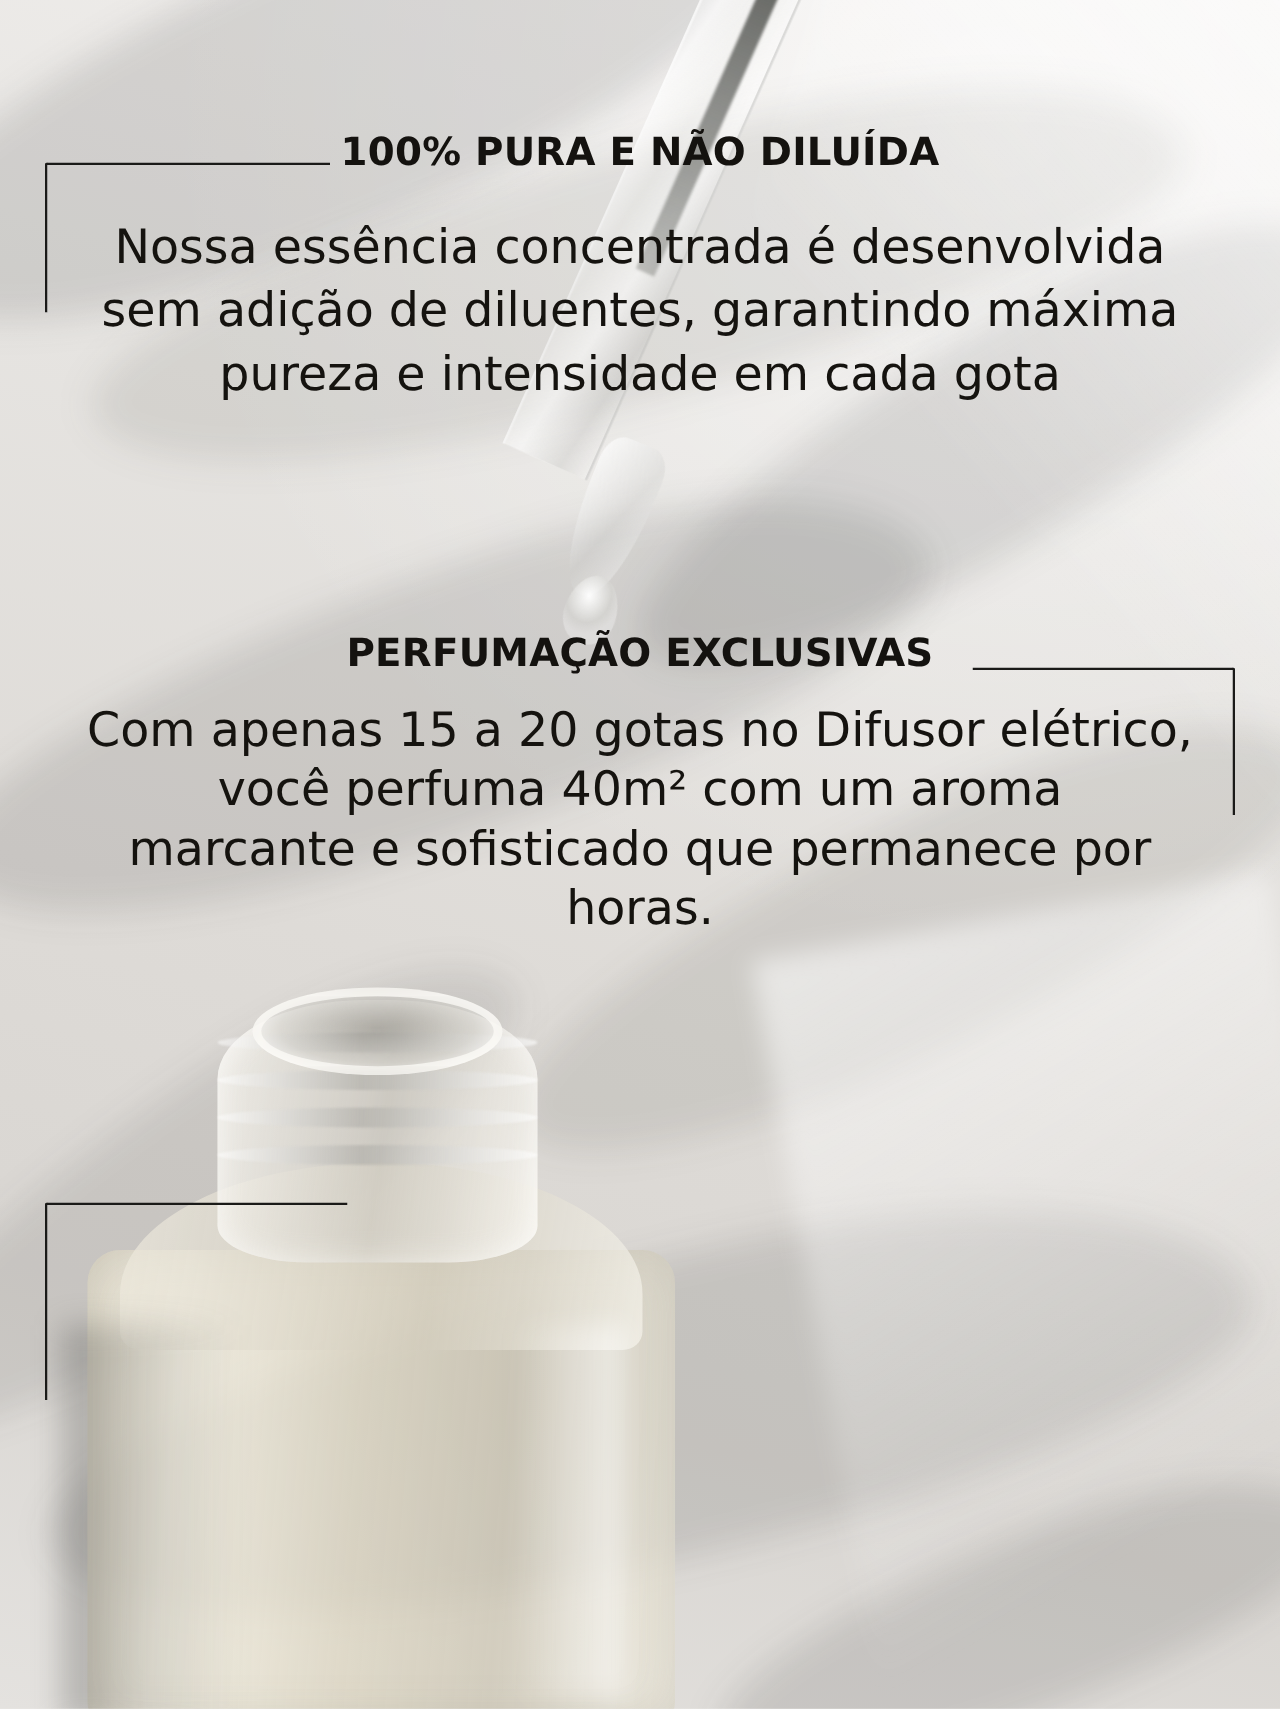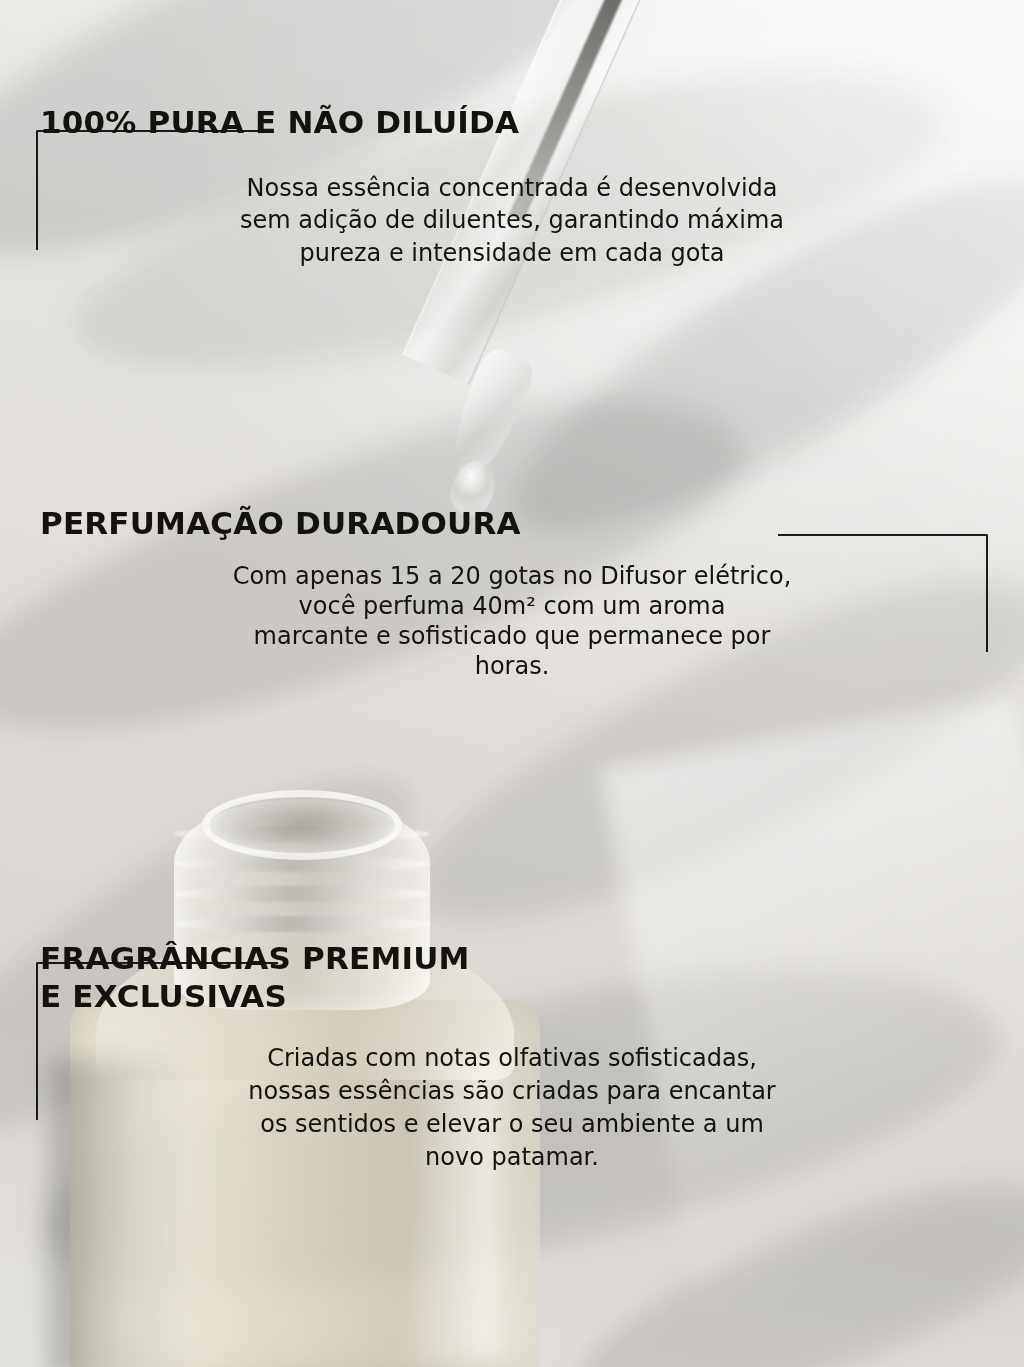--- a/index.html
+++ b/index.html
@@ -195,32 +195,32 @@
     inset: 0;
     z-index: 5;
   }
 
   .block { position: absolute; width: 100%; }
 
   h2.heading {
     font-family: "DejaVu Sans", sans-serif;
     font-weight: bold;
     color: #14120f;
-    text-align: left;
+    text-align: center;
     font-size: 31px;
     letter-spacing: 0.2px;
     line-height: 1.22;
     white-space: pre-line;
   }
 
   p.body {
     font-family: "DejaVu Sans", sans-serif;
     color: #15130f;
     text-align: center;
-    font-size: 24px;
+    font-size: 38px;
     line-height: 1.35;
     font-weight: 400;
     white-space: pre-line;
   }
 
   
   .bracket {
     position: absolute;
     border-color: #1a1a18;
     border-style: solid;
@@ -296,29 +296,21 @@
   <div class="bracket bracket-left br3"></div>
 
   <section class="block b1">
     <h2 class="heading">100% PURA E NÃO DILUÍDA</h2>
     <p class="body">Nossa essência concentrada é desenvolvida
 sem adição de diluentes, garantindo máxima
 pureza e intensidade em cada gota</p>
   </section>
 
   <section class="block b2">
-    <h2 class="heading">PERFUMAÇÃO DURADOURA</h2>
+    <h2 class="heading">PERFUMAÇÃO EXCLUSIVAS</h2>
     <p class="body">Com apenas 15 a 20 gotas no Difusor elétrico,
 você perfuma 40m² com um aroma
 marcante e sofisticado que permanece por
 horas.</p>
   </section>
 
-  <section class="block b3">
-    <h2 class="heading">FRAGRÂNCIAS PREMIUM
-E EXCLUSIVAS</h2>
-    <p class="body">Criadas com notas olfativas sofisticadas,
-nossas essências são criadas para encantar
-os sentidos e elevar o seu ambiente a um
-novo patamar.</p>
-  </section>
 
 </div>
 
 </body></html>

